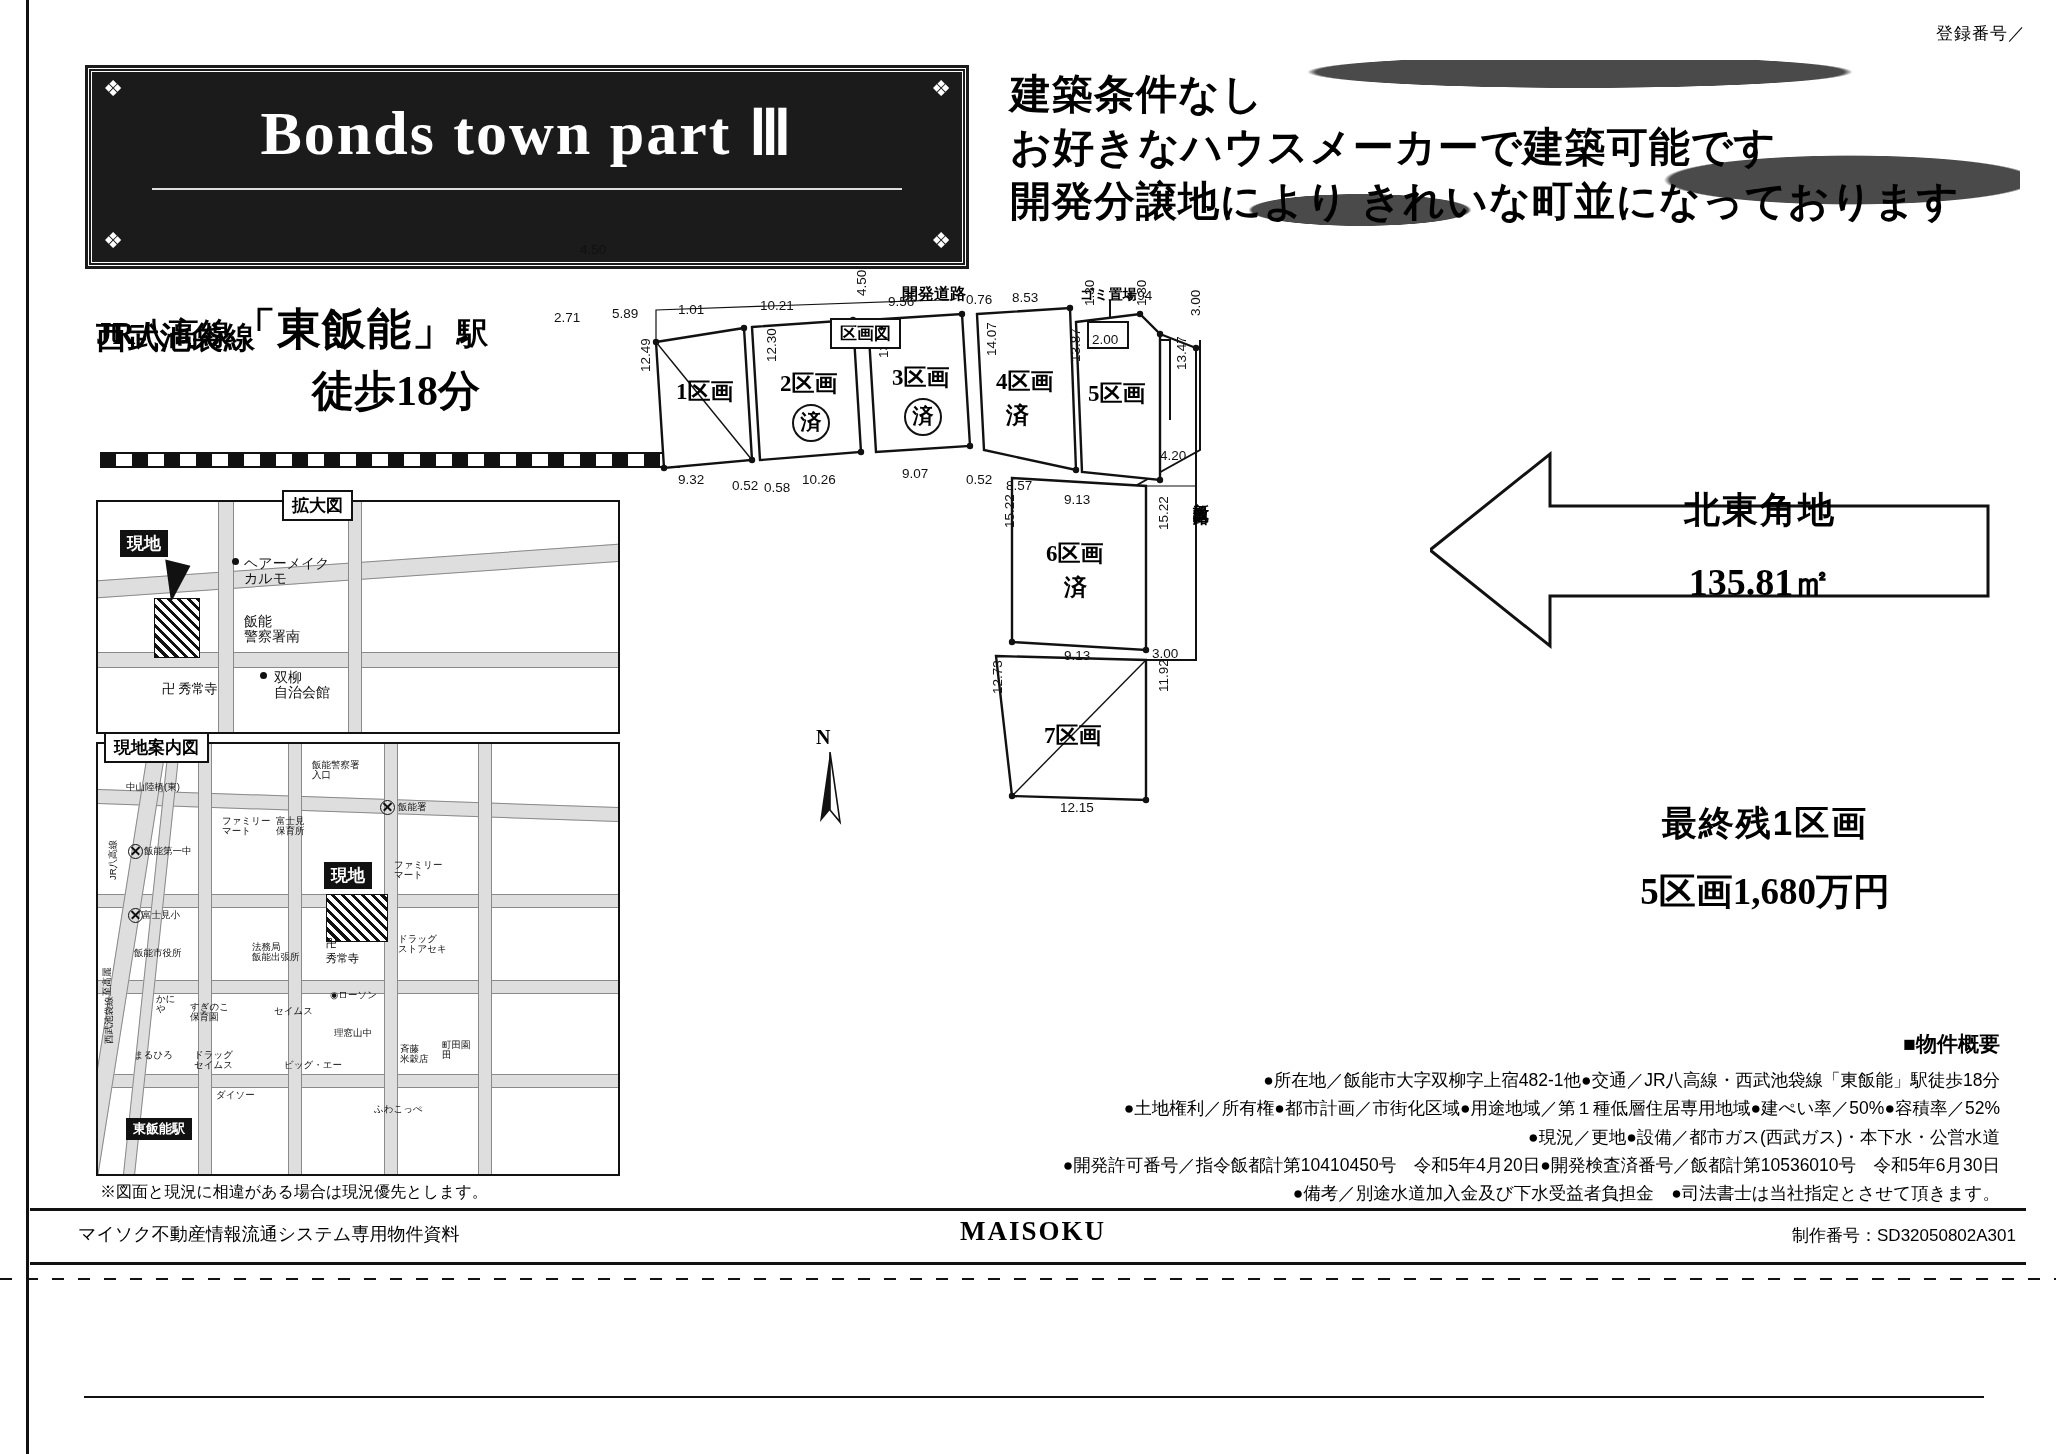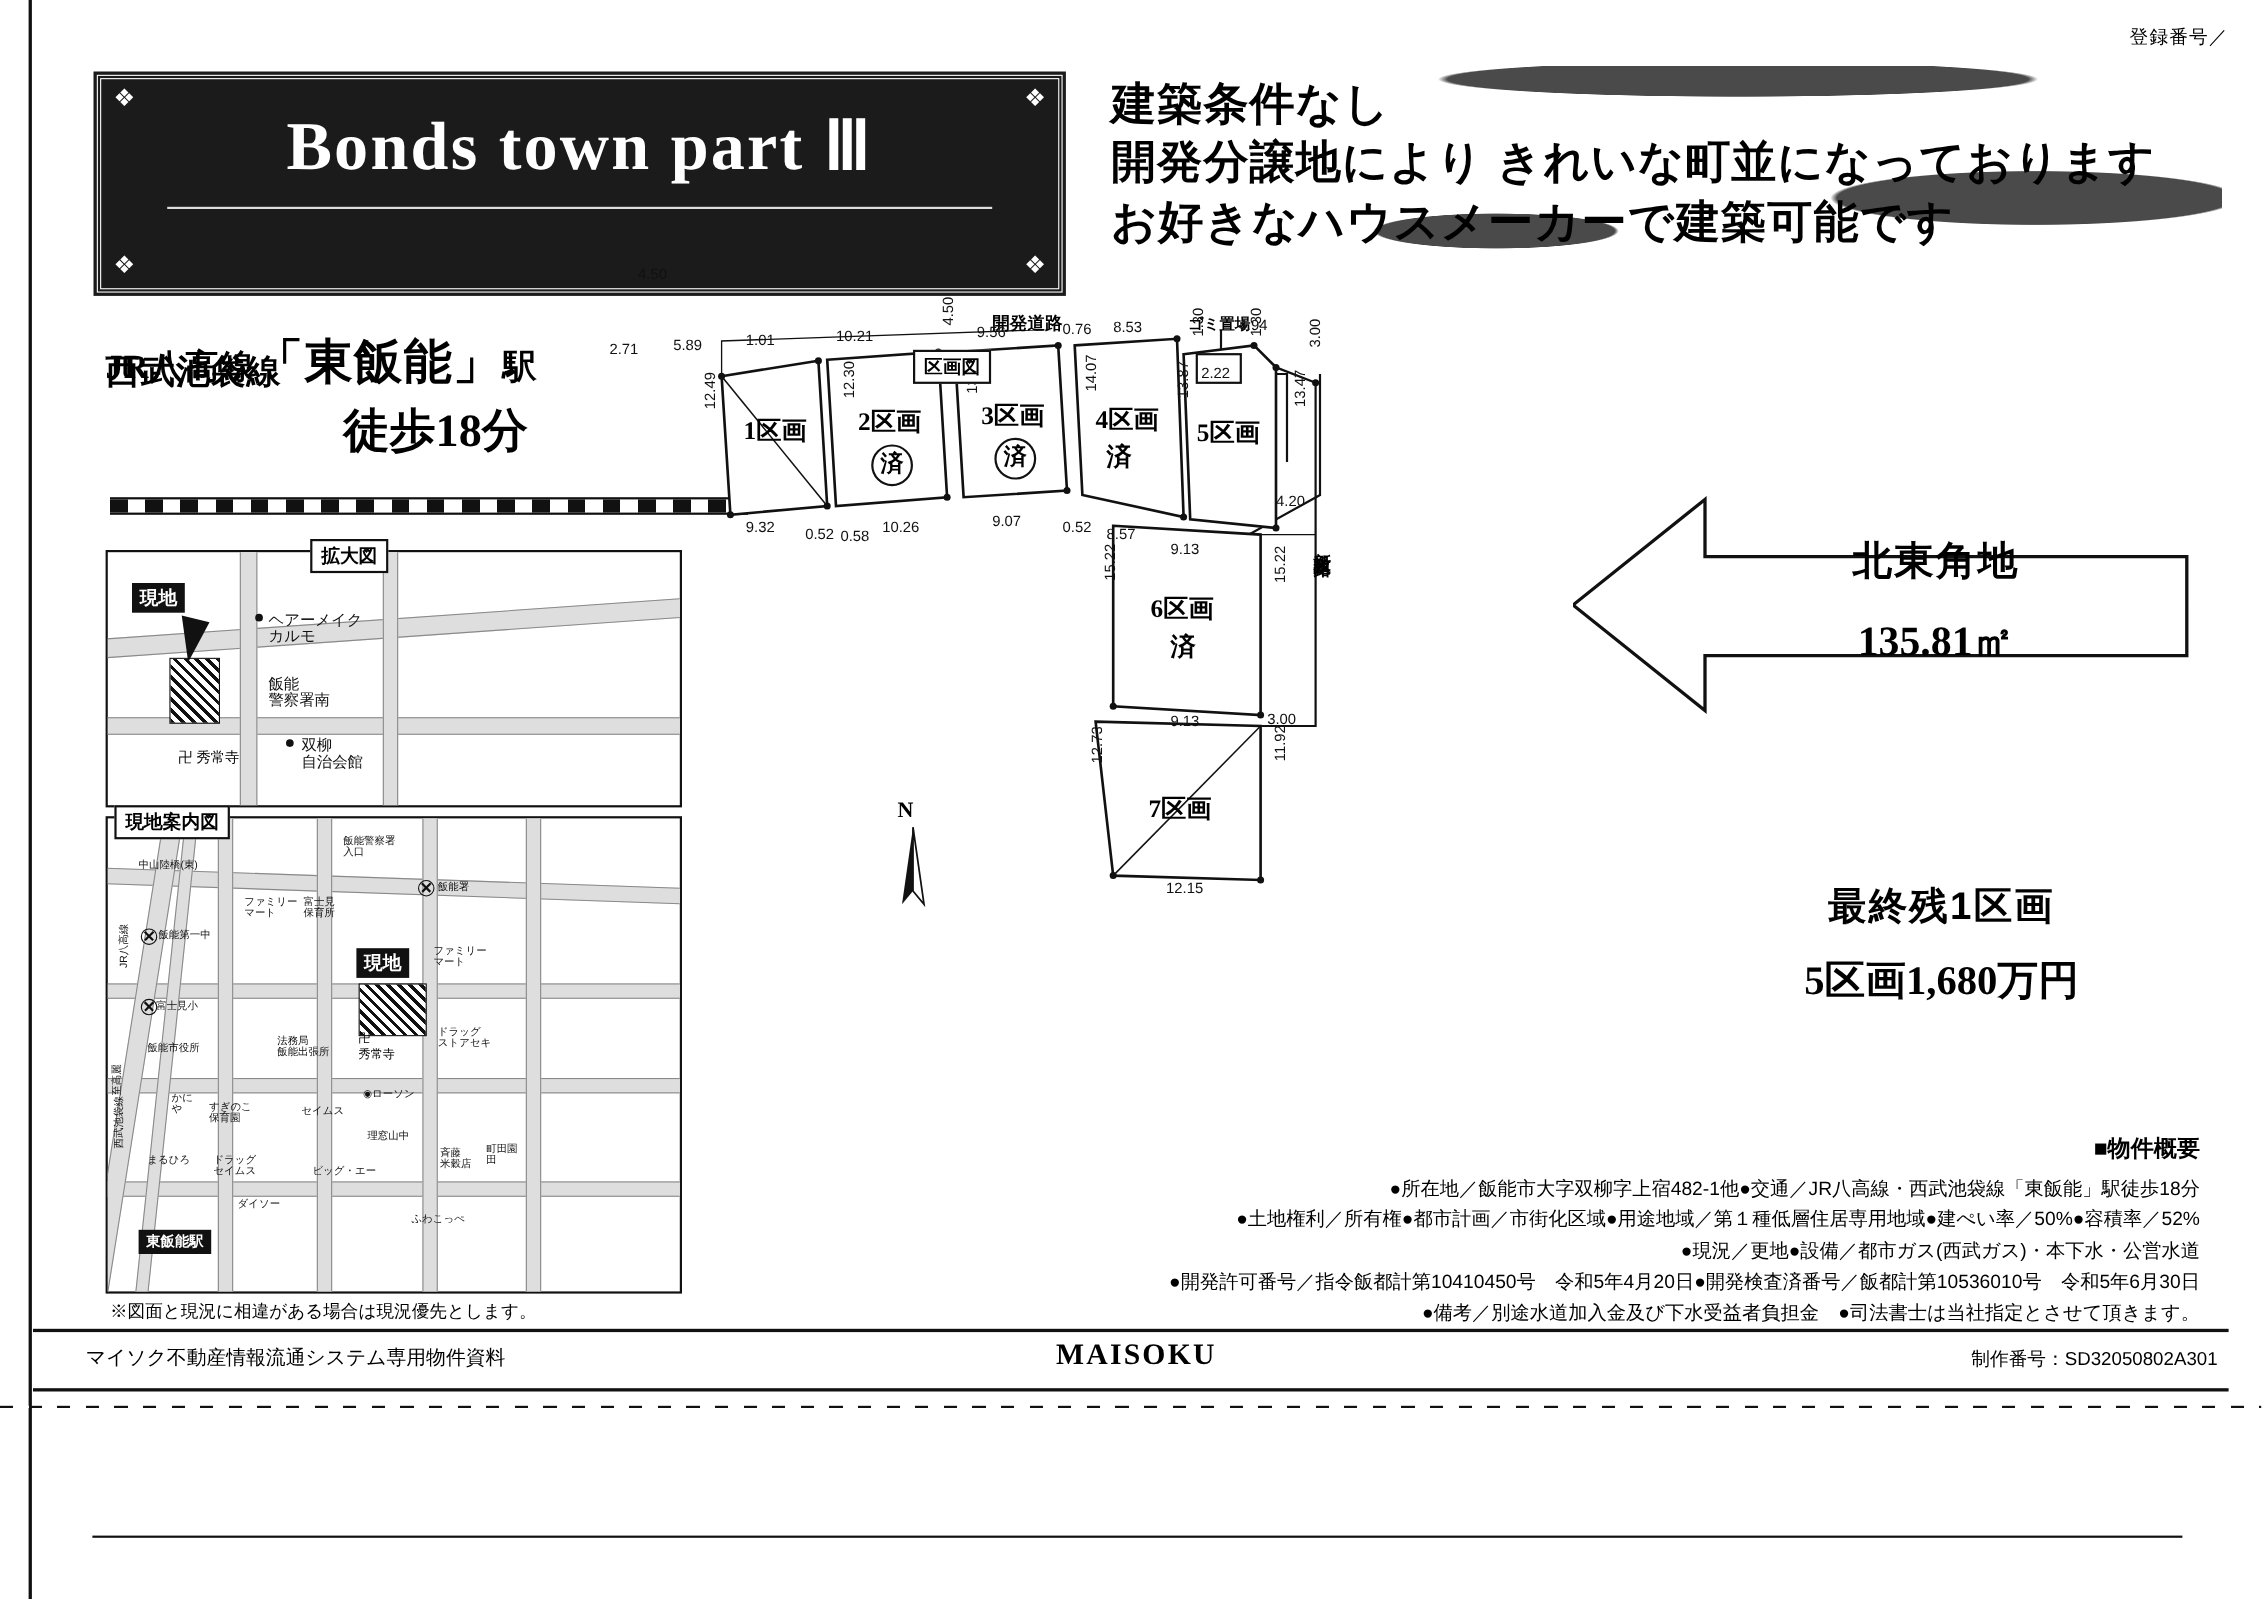--- a/index.html
+++ b/index.html
@@ -109,22 +109,22 @@
     <div class="corner c2">❖</div>
     <div class="corner c3">❖</div>
     <div class="corner c4">❖</div>
     <div class="ptitle">Bonds town part Ⅲ</div>
     <div class="prule"></div>
   </div>
 
   <div class="headline">
     <div class="brush"></div>
     <div class="hl">建築条件なし</div>
+    <div class="hl">お好きなハウスメーカーで建築可能です</div>
     <div class="hl">開発分譲地により きれいな町並になっております</div>
-    <div class="hl">お好きなハウスメーカーで建築可能です</div>
   </div>
 
   <div class="station">
     <div class="l1">
       <span>JR八高線</span><span class="big">「</span><span class="big">東飯能</span><span class="big">」</span><span>駅</span>
     </div>
     <div class="l2" style="margin-top:-42px;padding-left:0;">
       <span>西武池袋線</span>
     </div>
     <div class="walk">徒歩18分</div>
@@ -276,21 +276,21 @@
     <div class="dim" style="left:-60px;top:-58px">4.50</div>
     <div class="dim" style="left:-86px;top:10px">2.71</div>
     <div class="dim" style="left:-28px;top:6px">5.89</div>
     <div class="dim" style="left:38px;top:2px">1.01</div>
     <div class="dim" style="left:120px;top:-2px">10.21</div>
     <div class="dimv" style="left:214px;top:-4px">4.50</div>
     <div class="dim" style="left:248px;top:-6px">9.56</div>
     <div class="dim" style="left:326px;top:-8px">0.76</div>
     <div class="dim" style="left:372px;top:-10px">8.53</div>
     <div class="dimv" style="left:442px;top:6px">1.30</div>
-    <div class="dim" style="left:452px;top:32px">2.22</div>
+    <div class="dim" style="left:452px;top:32px">2.00</div>
     <div class="dimv" style="left:494px;top:6px">1.30</div>
     <div class="dim" style="left:486px;top:-12px">4.94</div>
     <div class="dimv" style="left:548px;top:16px">3.00</div>
 
     
     <div class="dimv" style="left:-2px;top:72px">12.49</div>
     <div class="dimv" style="left:124px;top:62px">12.30</div>
     <div class="dimv" style="left:236px;top:58px">13.20</div>
     <div class="dimv" style="left:344px;top:56px">14.07</div>
     <div class="dimv" style="left:428px;top:62px">13.87</div>

